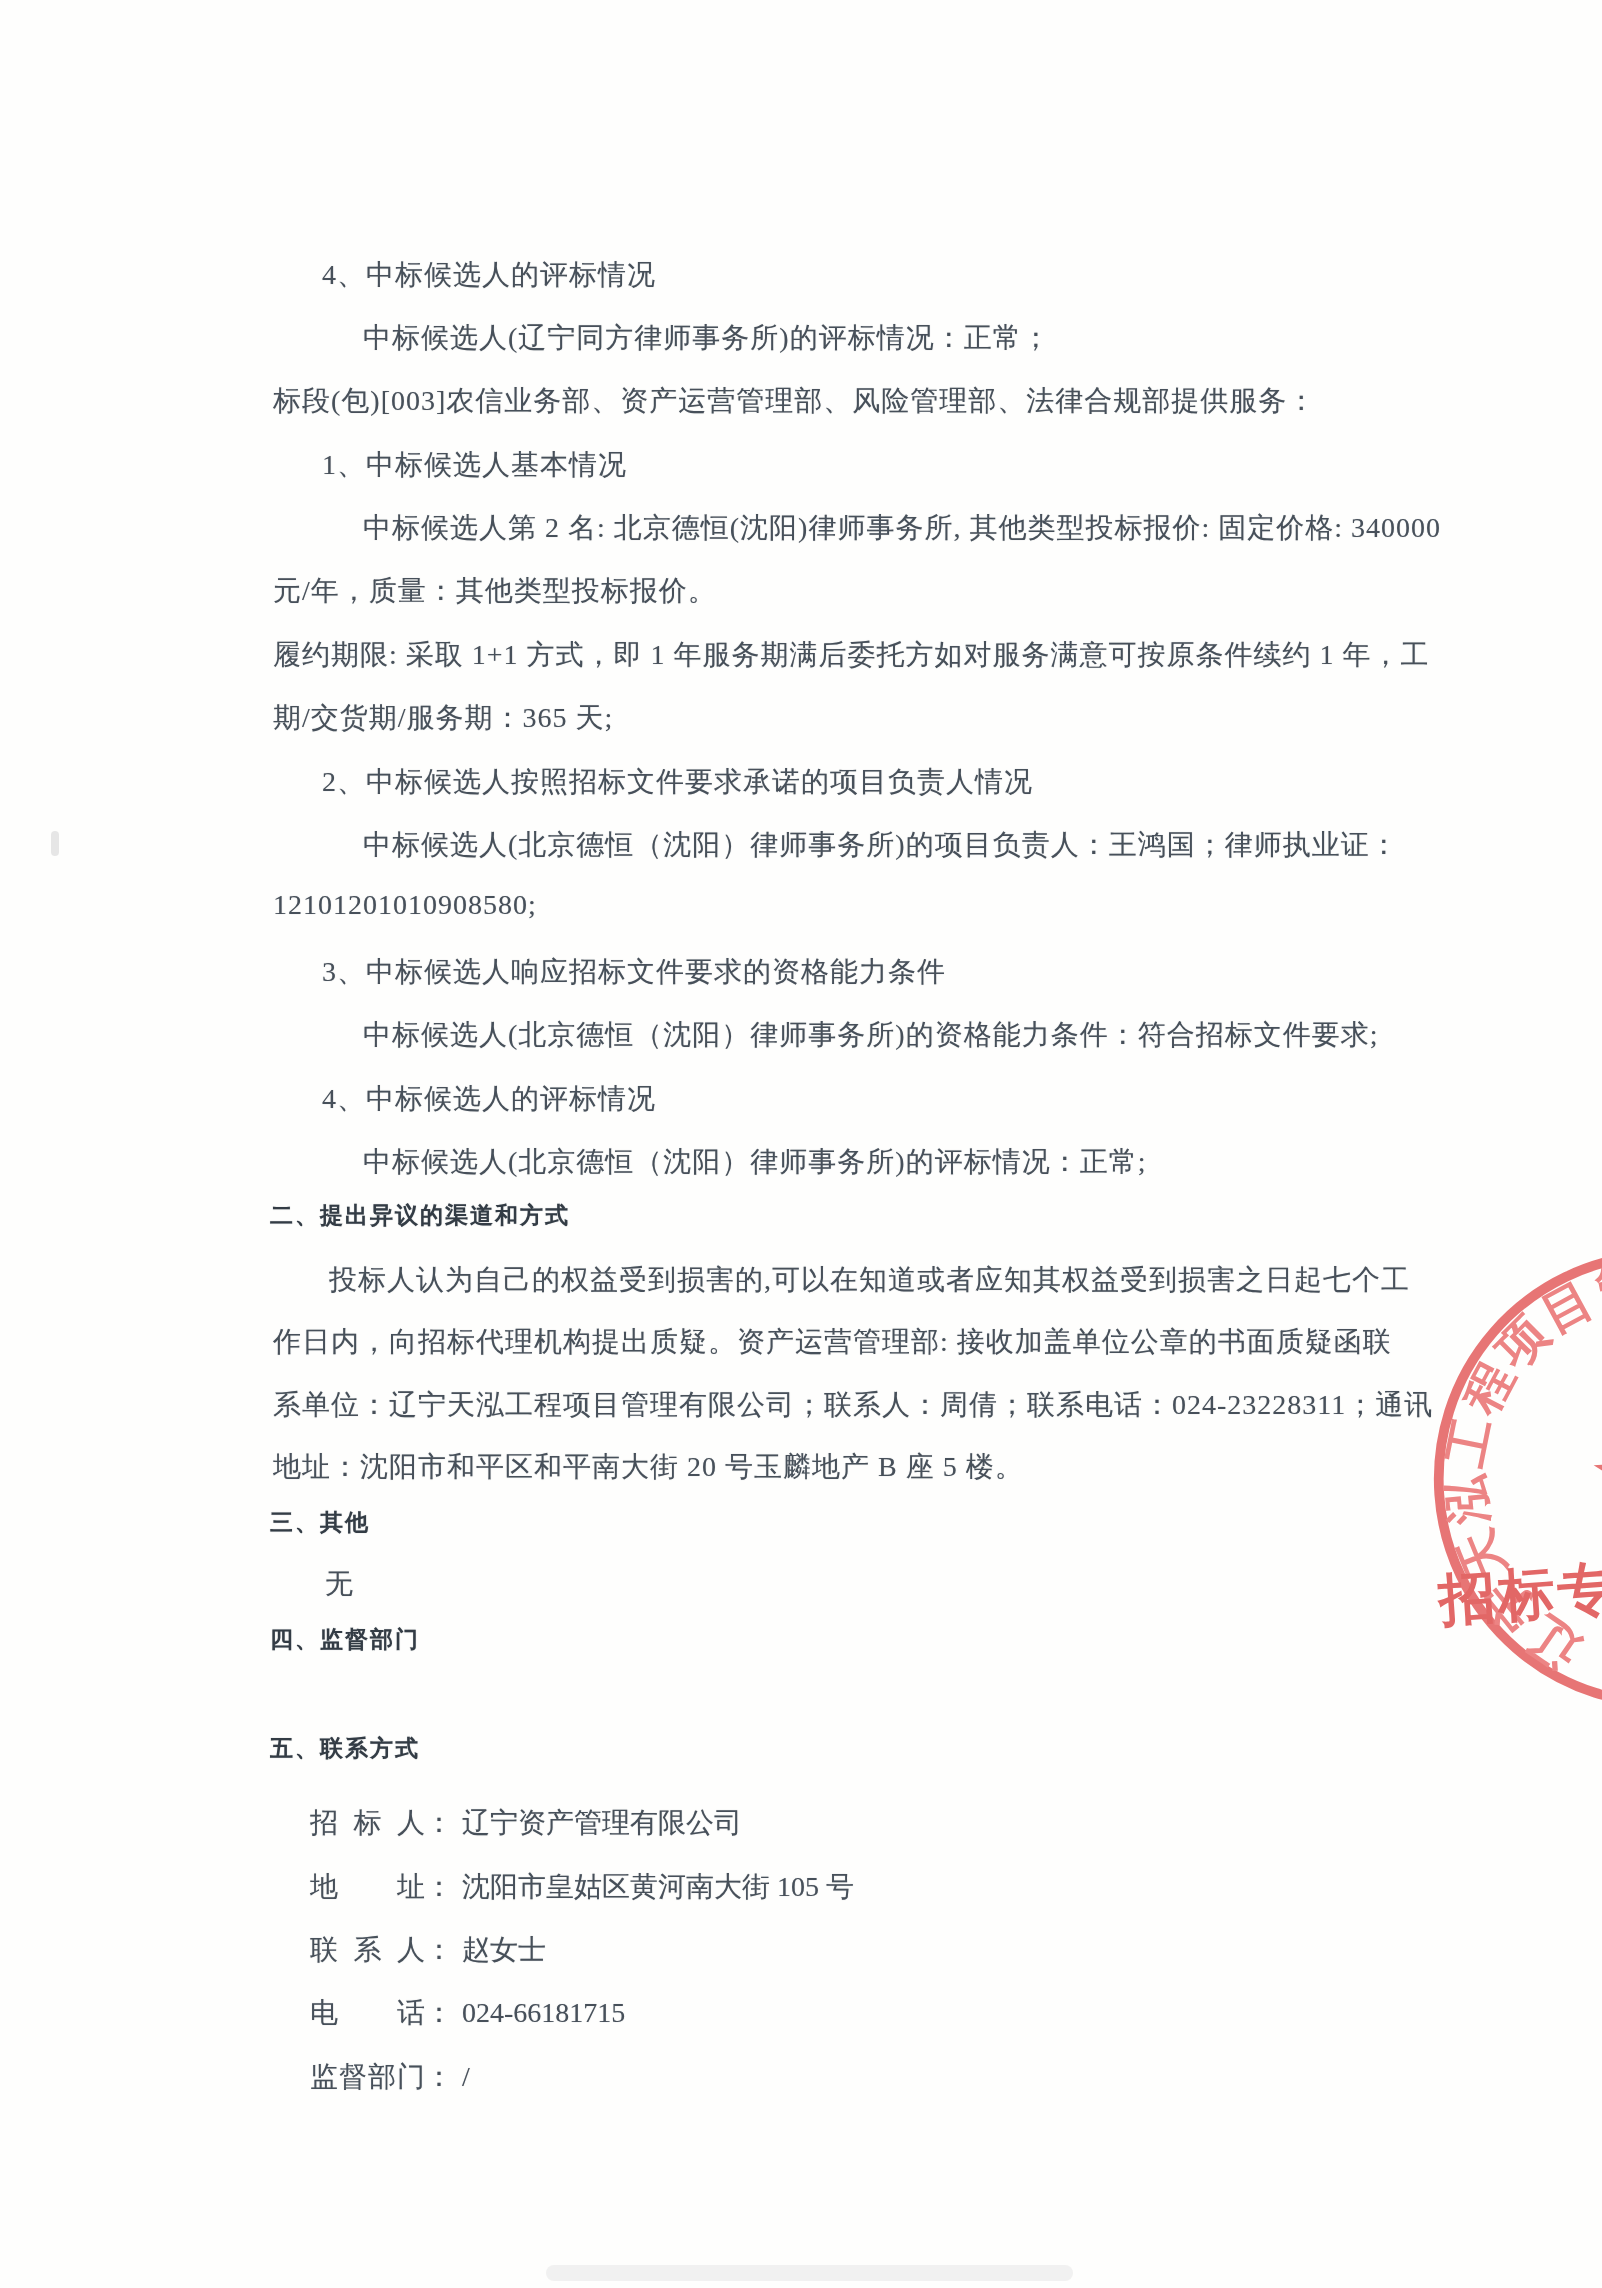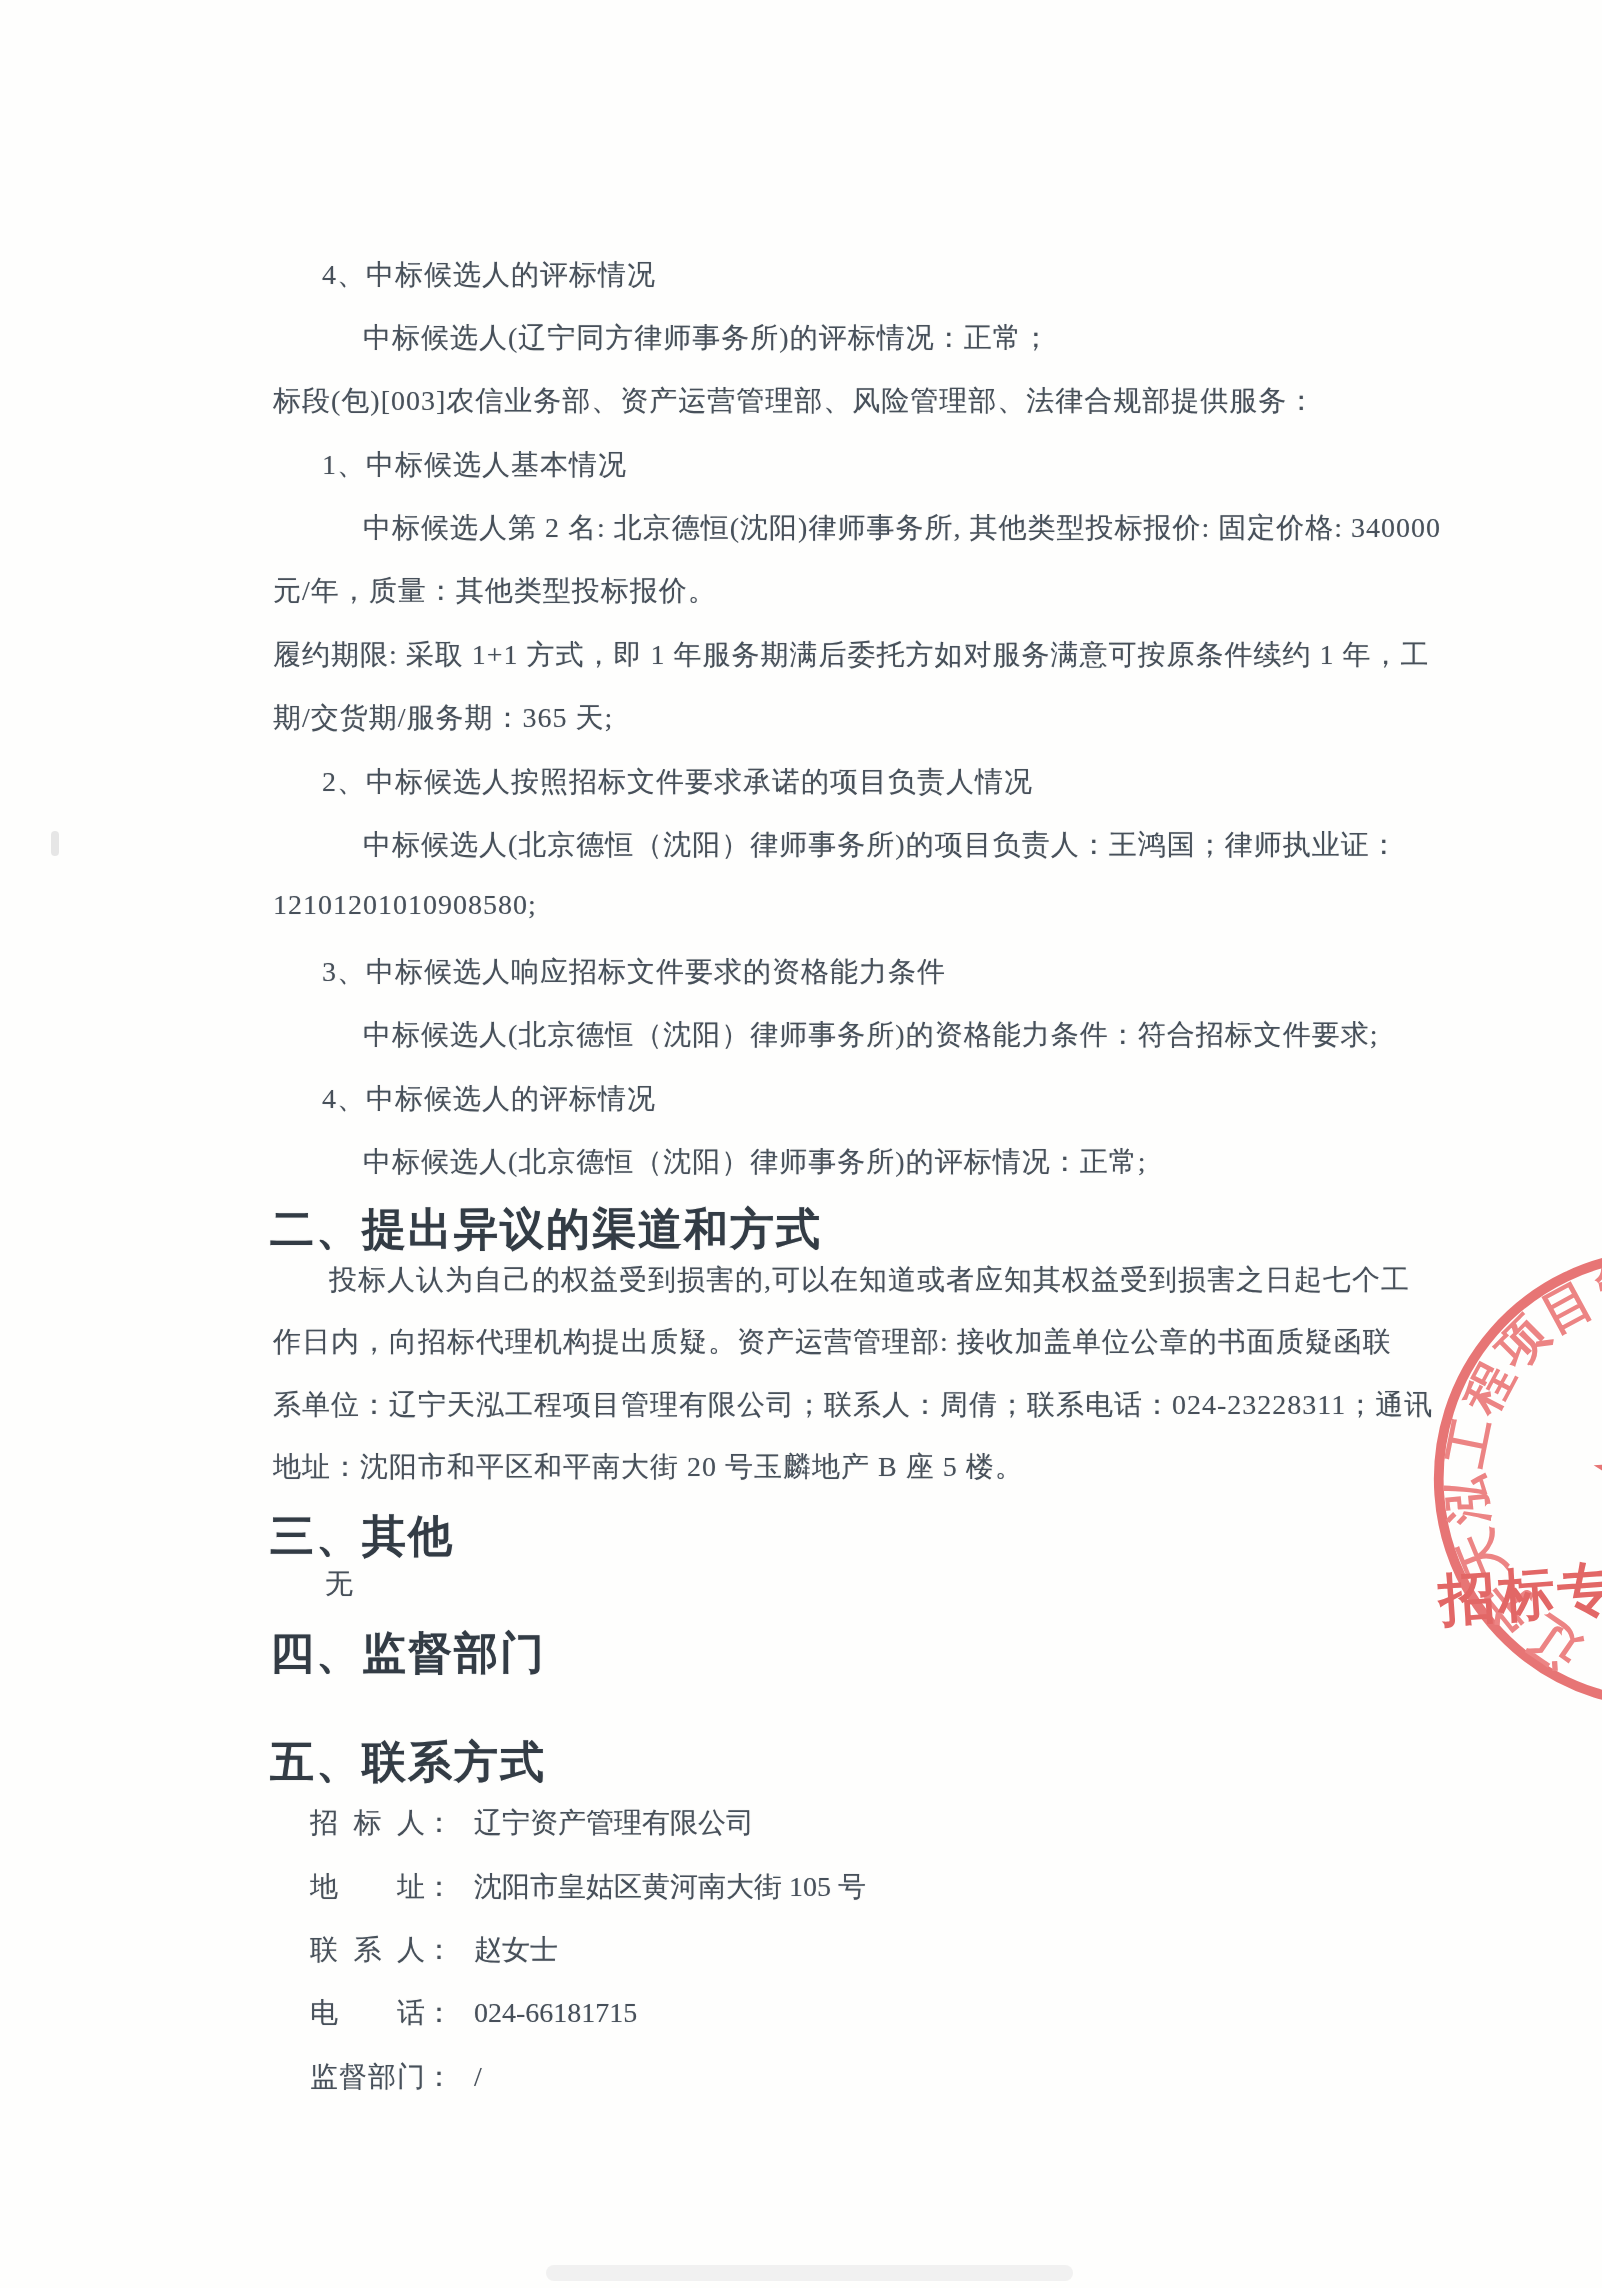--- a/index.html
+++ b/index.html
@@ -20,21 +20,21 @@
     position:absolute;
     white-space:nowrap;
     font-size:28px;
     letter-spacing:1px;
     color:#47505a;
     text-shadow:0 0 1px rgba(71,80,90,.35);
   }
   .heading{
     position:absolute;
     white-space:nowrap;
-    font-size:44px;
+    font-size:23px;
     font-weight:700;
     letter-spacing:2px;
     color:#333c45;
     text-shadow:0 0 1px rgba(51,60,69,.4);
   }
   .contact{
     position:absolute;
     left:310px;
     white-space:nowrap;
     font-size:28px;
@@ -42,21 +42,21 @@
     text-shadow:0 0 1px rgba(71,80,90,.35);
   }
   .clabel{
     display:inline-block;
     width:115px;
     text-align:justify;
     text-align-last:justify;
     vertical-align:bottom;
   }
   .colon{display:inline-block;}
-  .cvalue{display:inline-block;margin-left:21px;}
+  .cvalue{display:inline-block;margin-left:9px;}
   #stamp{
     position:absolute;
     left:1429px;top:1245px;
     width:468px;height:468px;
     pointer-events:none;
   }
   .artifact{position:absolute;background:#c9c9c9;opacity:.45;border-radius:3.9px;}
   .artifact2{position:absolute;background:#dadada;opacity:.35;border-radius:9.8px;}
 </style>
 </head>

